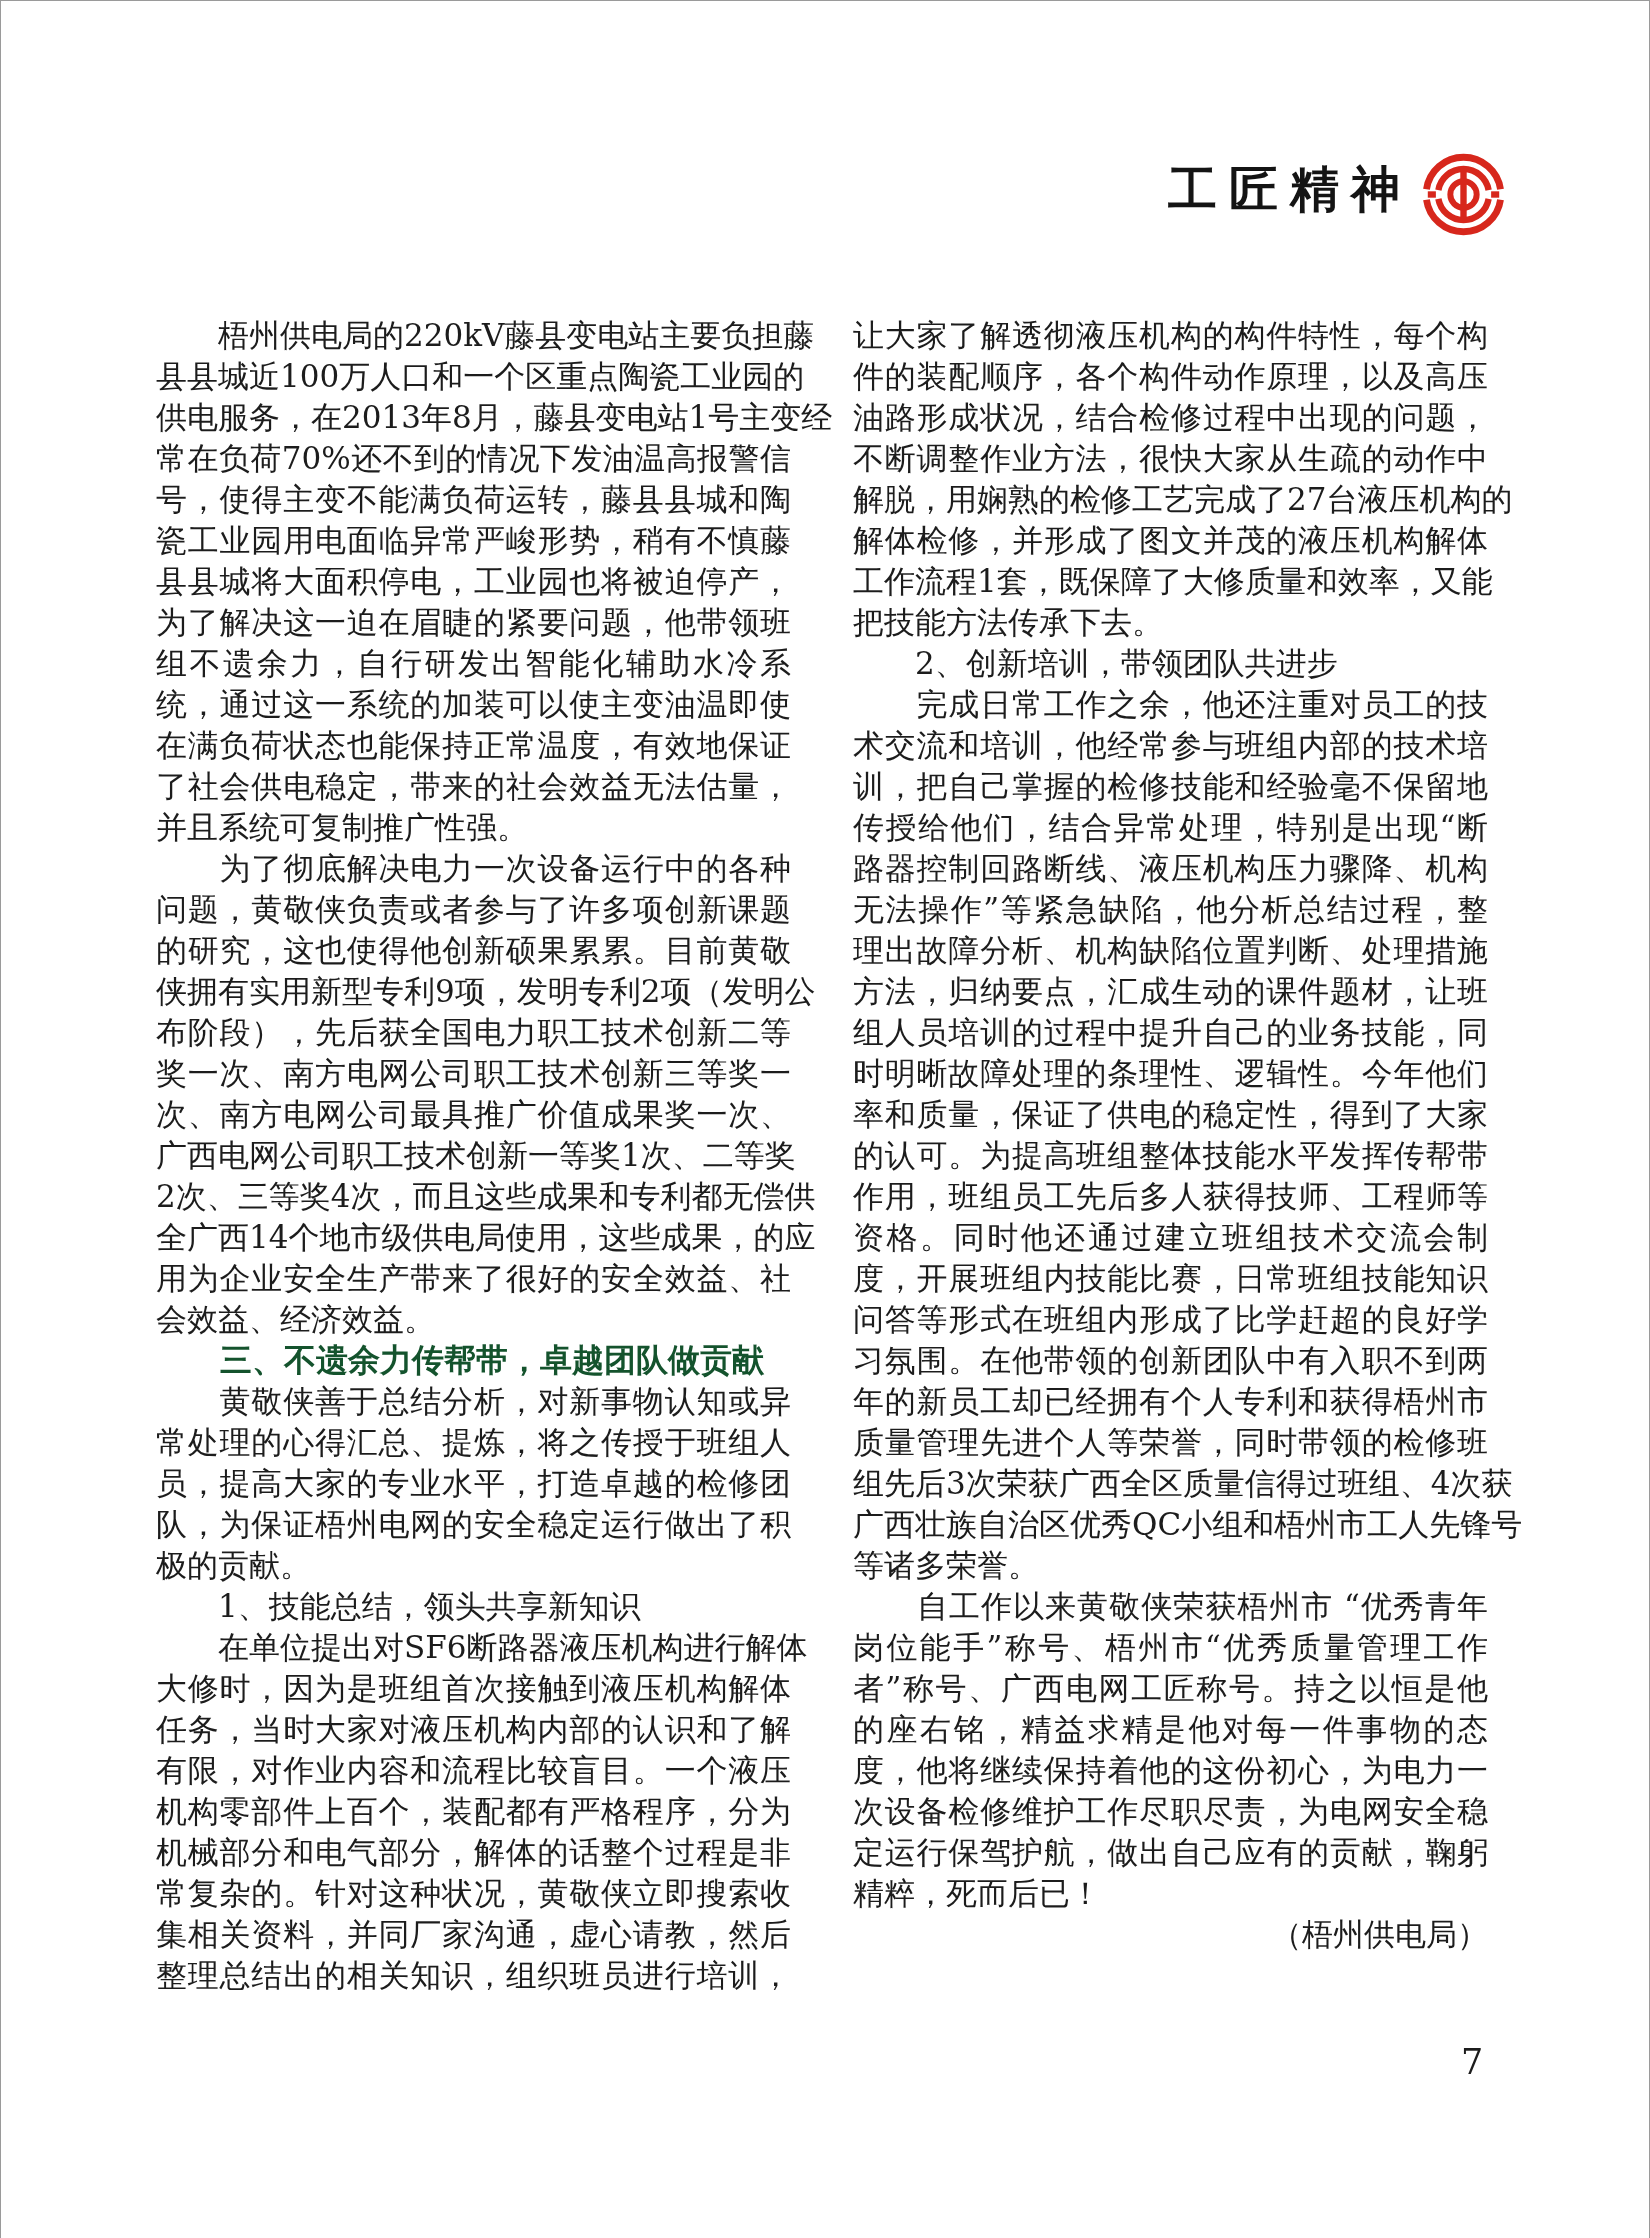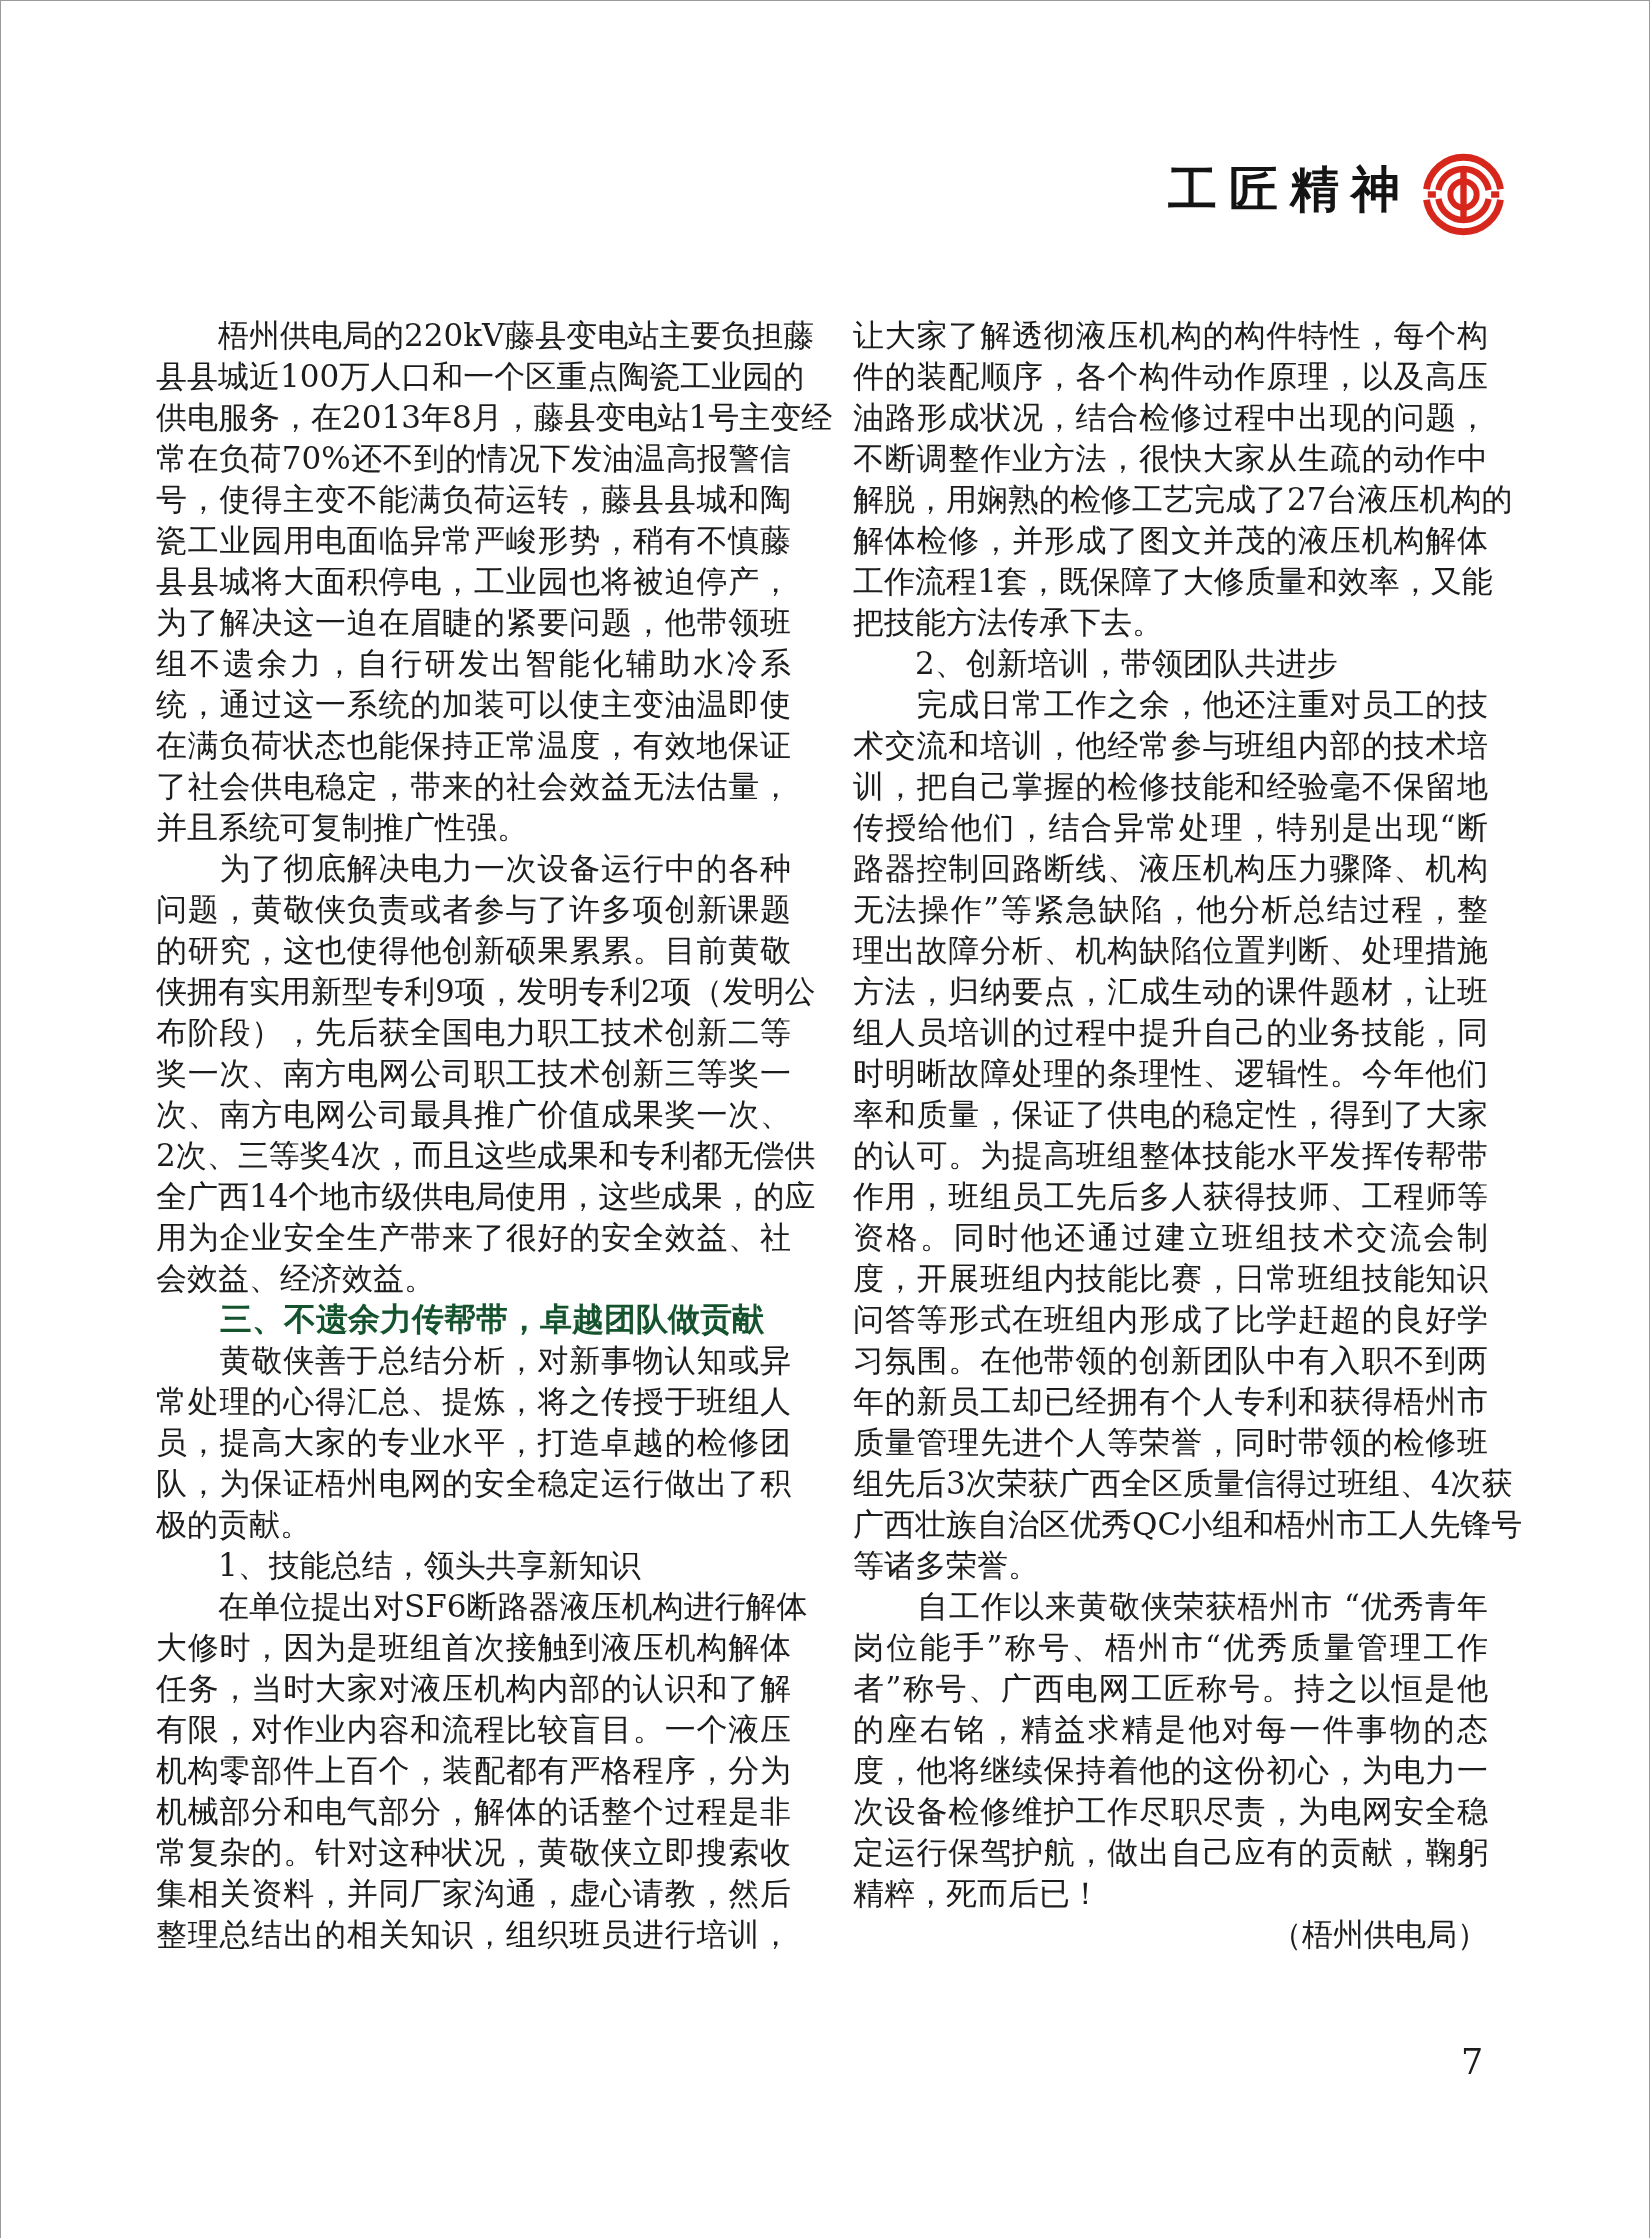--- a/index.html
+++ b/index.html
@@ -87,20 +87,21 @@
       <div class="line fill">在满负荷状态也能保持正常温度，有效地保证</div>
       <div class="line fill">了社会供电稳定，带来的社会效益无法估量，</div>
       <div class="line end">并且系统可复制推广性强。</div>
       <div class="line fill">　　为了彻底解决电力一次设备运行中的各种</div>
       <div class="line fill">问题，黄敬侠负责或者参与了许多项创新课题</div>
       <div class="line fill">的研究，这也使得他创新硕果累累。目前黄敬</div>
       <div class="line fill">侠拥有实用新型专利9项，发明专利2项（发明公</div>
       <div class="line fill">布阶段），先后获全国电力职工技术创新二等</div>
       <div class="line fill">奖一次、南方电网公司职工技术创新三等奖一</div>
       <div class="line fill">次、南方电网公司最具推广价值成果奖一次、</div>
+      <div class="line fill">广西电网公司职工技术创新一等奖1次、二等奖</div>
       <div class="line fill">2次、三等奖4次，而且这些成果和专利都无偿供</div>
       <div class="line fill">全广西14个地市级供电局使用，这些成果，的应</div>
       <div class="line fill">用为企业安全生产带来了很好的安全效益、社</div>
       <div class="line end">会效益、经济效益。</div>
       <div class="line h1">　　三、不遗余力传帮带，卓越团队做贡献</div>
       <div class="line fill">　　黄敬侠善于总结分析，对新事物认知或异</div>
       <div class="line fill">常处理的心得汇总、提炼，将之传授于班组人</div>
       <div class="line fill">员，提高大家的专业水平，打造卓越的检修团</div>
       <div class="line fill">队，为保证梧州电网的安全稳定运行做出了积</div>
       <div class="line end">极的贡献。</div>

